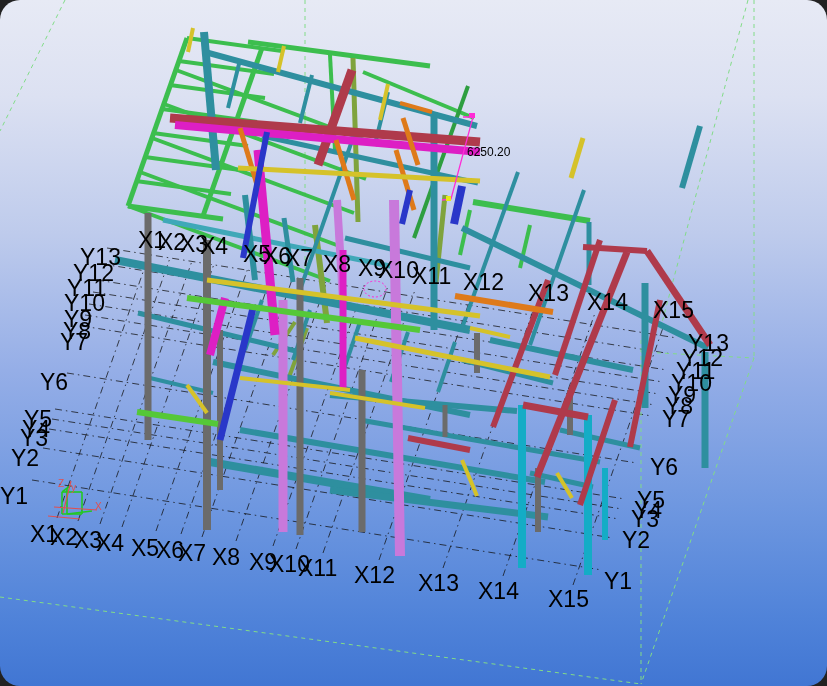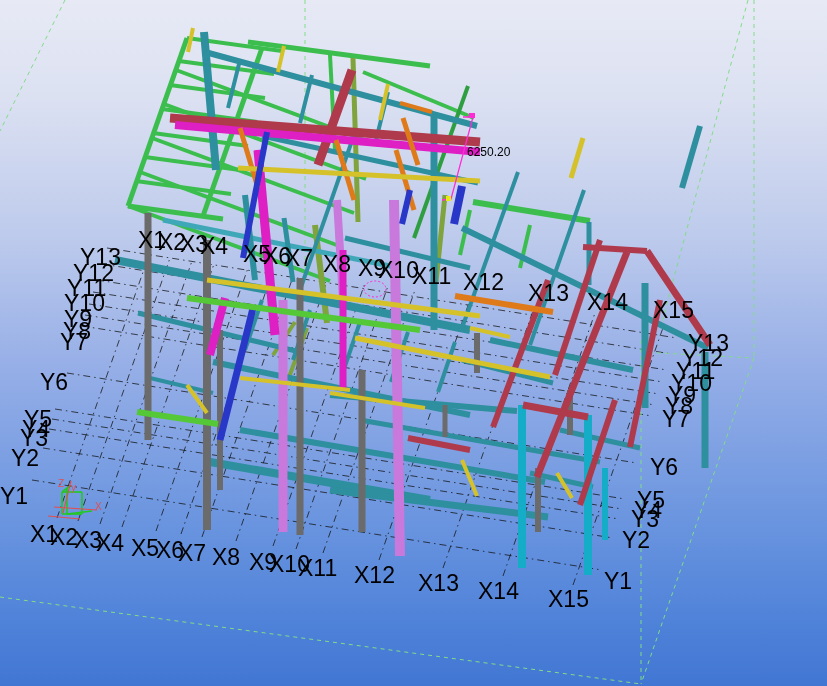--- a/index.html
+++ b/index.html
@@ -2,20 +2,21 @@
 <html><head>
 <meta charset="utf-8">
 <style>
   html,body{margin:0;padding:0;background:#222;}
   .viewport{
     position:relative;
     width:827px;height:686px;
     overflow:hidden;
     font-family:"Liberation Sans", sans-serif;
     background:linear-gradient(180deg,#E7EAF5 0%,#DCE1F2 14%,#BECBEC 34%,#95AEE7 54%,#6E97E0 74%,#5083D9 90%,#4176D3 100%);
+    border-radius:20px;
   }
   svg{position:absolute;left:0;top:0;}
   .grid-line{stroke:#111;stroke-width:0.8;stroke-dasharray:7 4 1.5 4;fill:none;opacity:.95;}
   .work-line{stroke-width:1;stroke-dasharray:4 4;fill:none;}
   .member{stroke-linecap:butt;}
   .glabel{fill:#000;font-size:23px;font-family:"Liberation Sans",sans-serif;}
   .dimtext{fill:#000;font-size:12px;font-family:"Liberation Sans",sans-serif;}
   .ucs-letter{font-size:10px;font-family:"Liberation Sans",sans-serif;fill:#E05050;}
 </style>
 </head>

